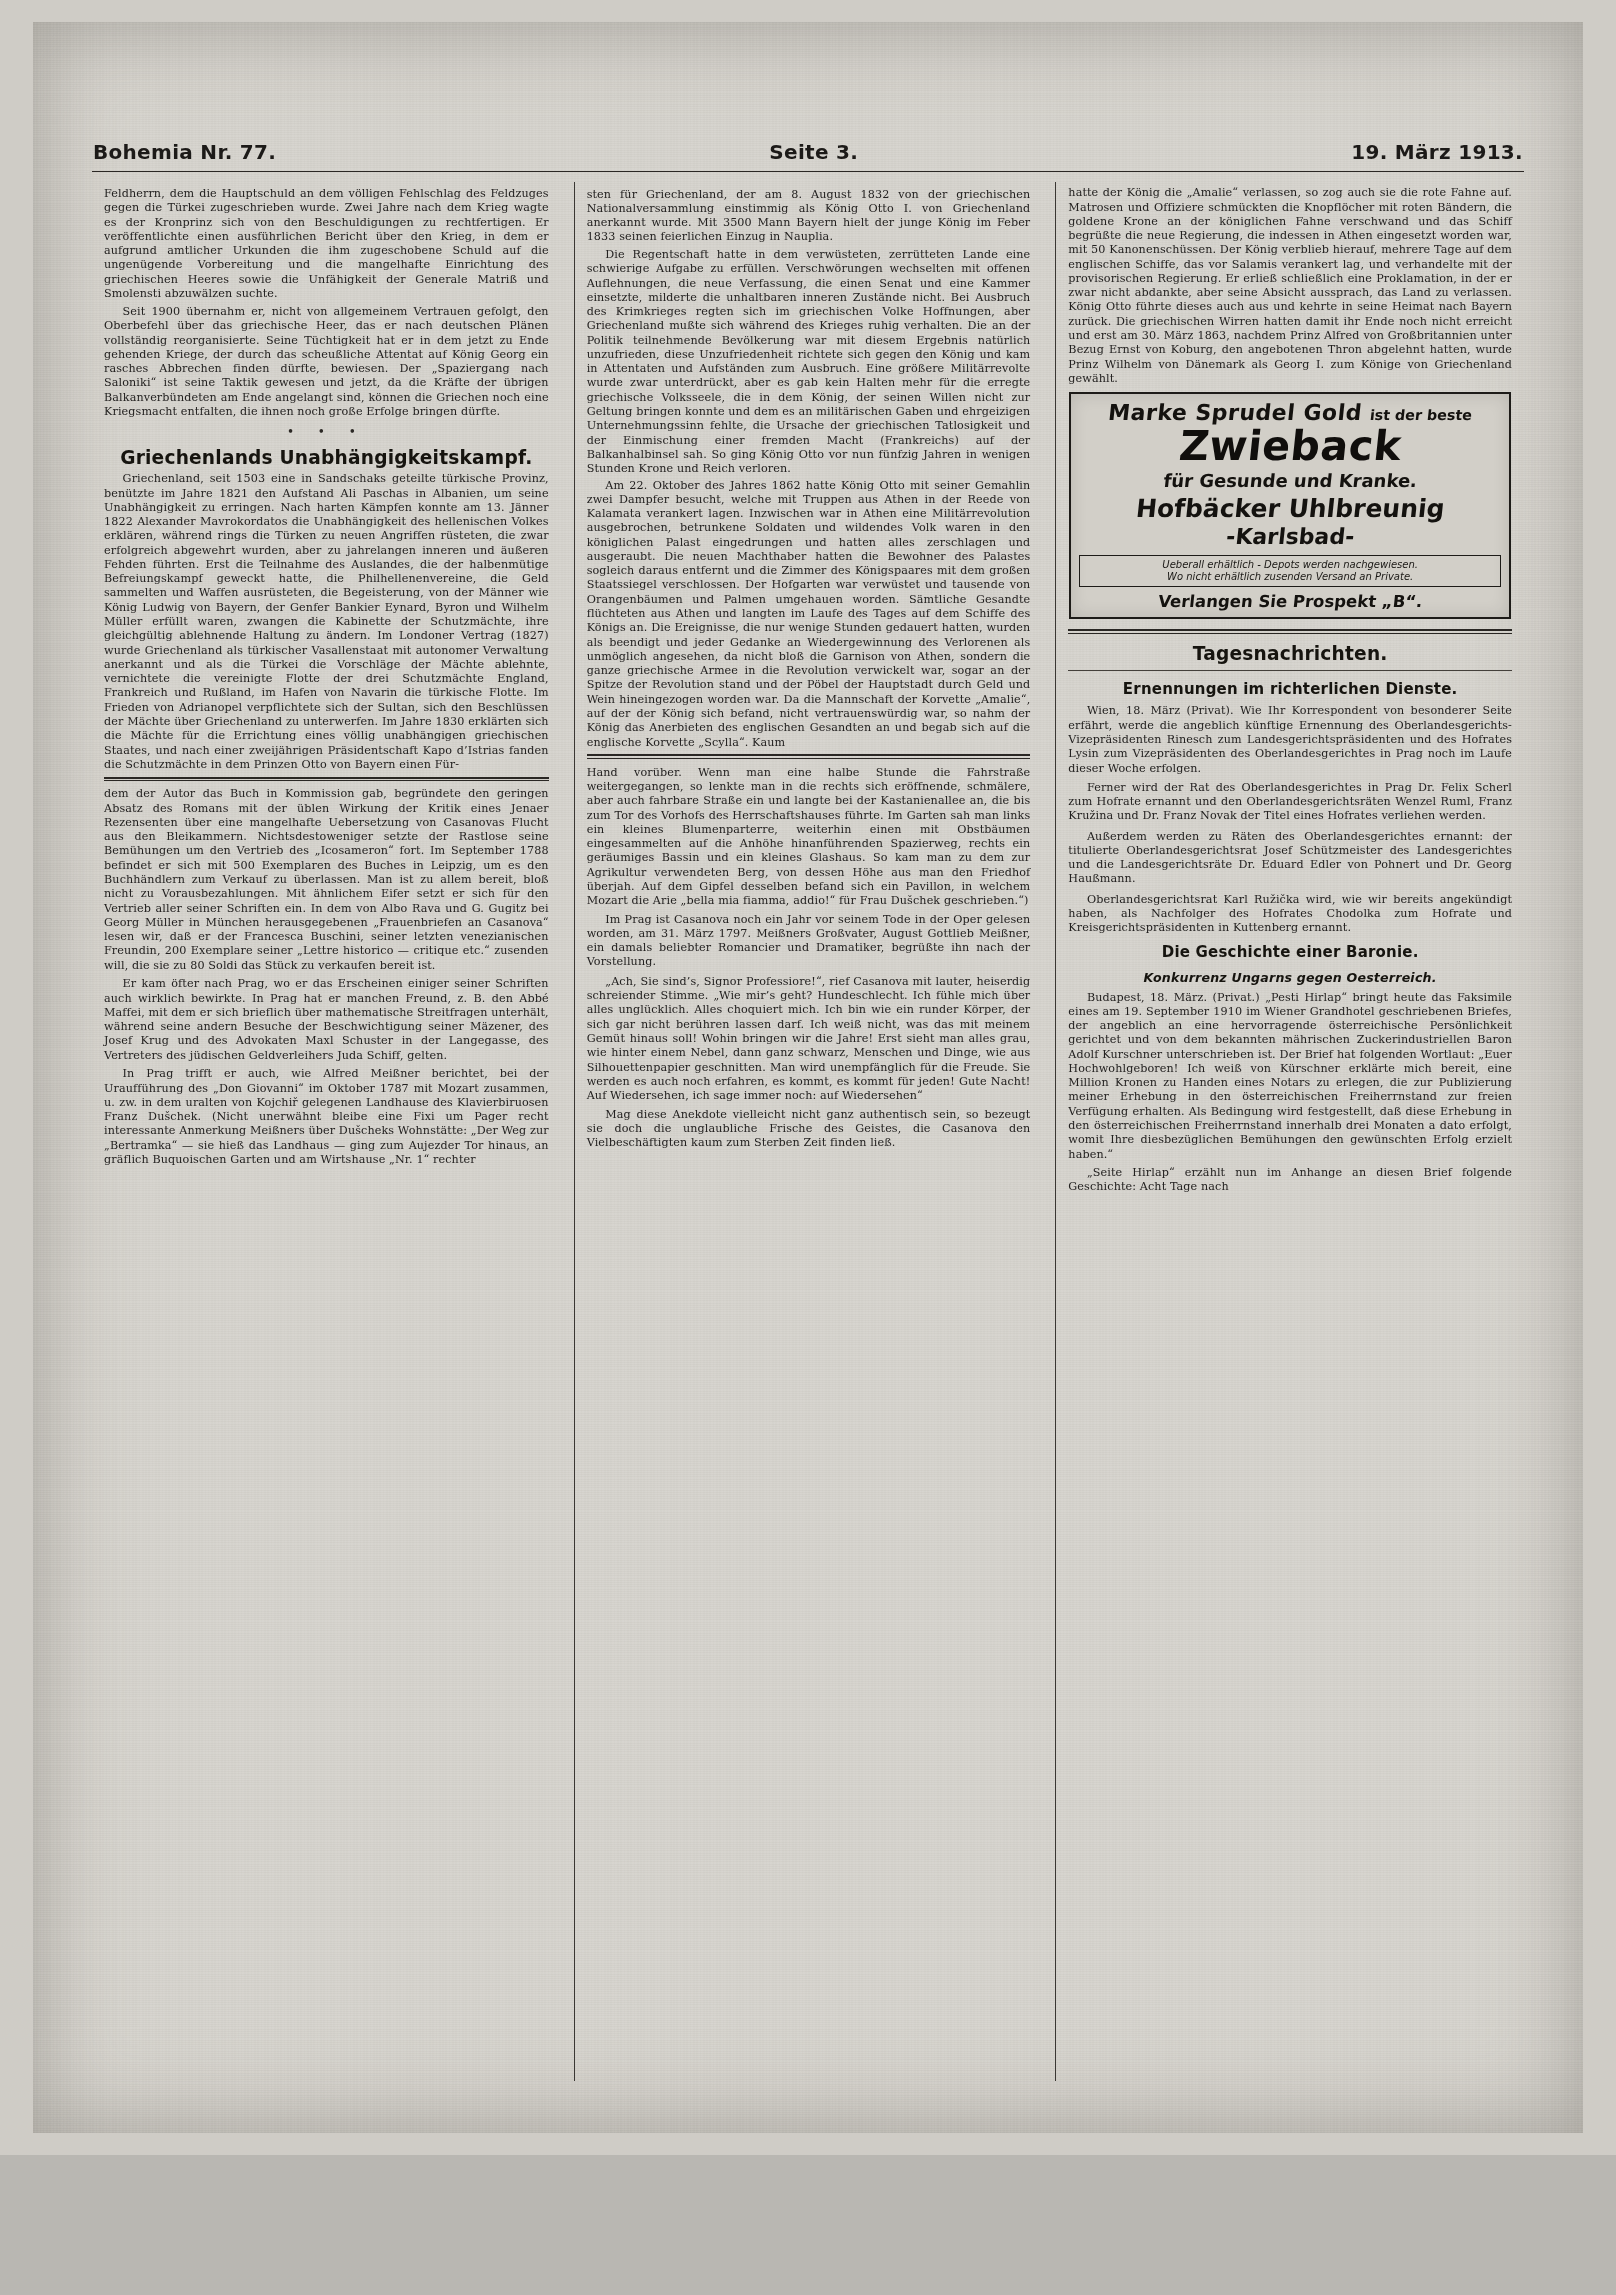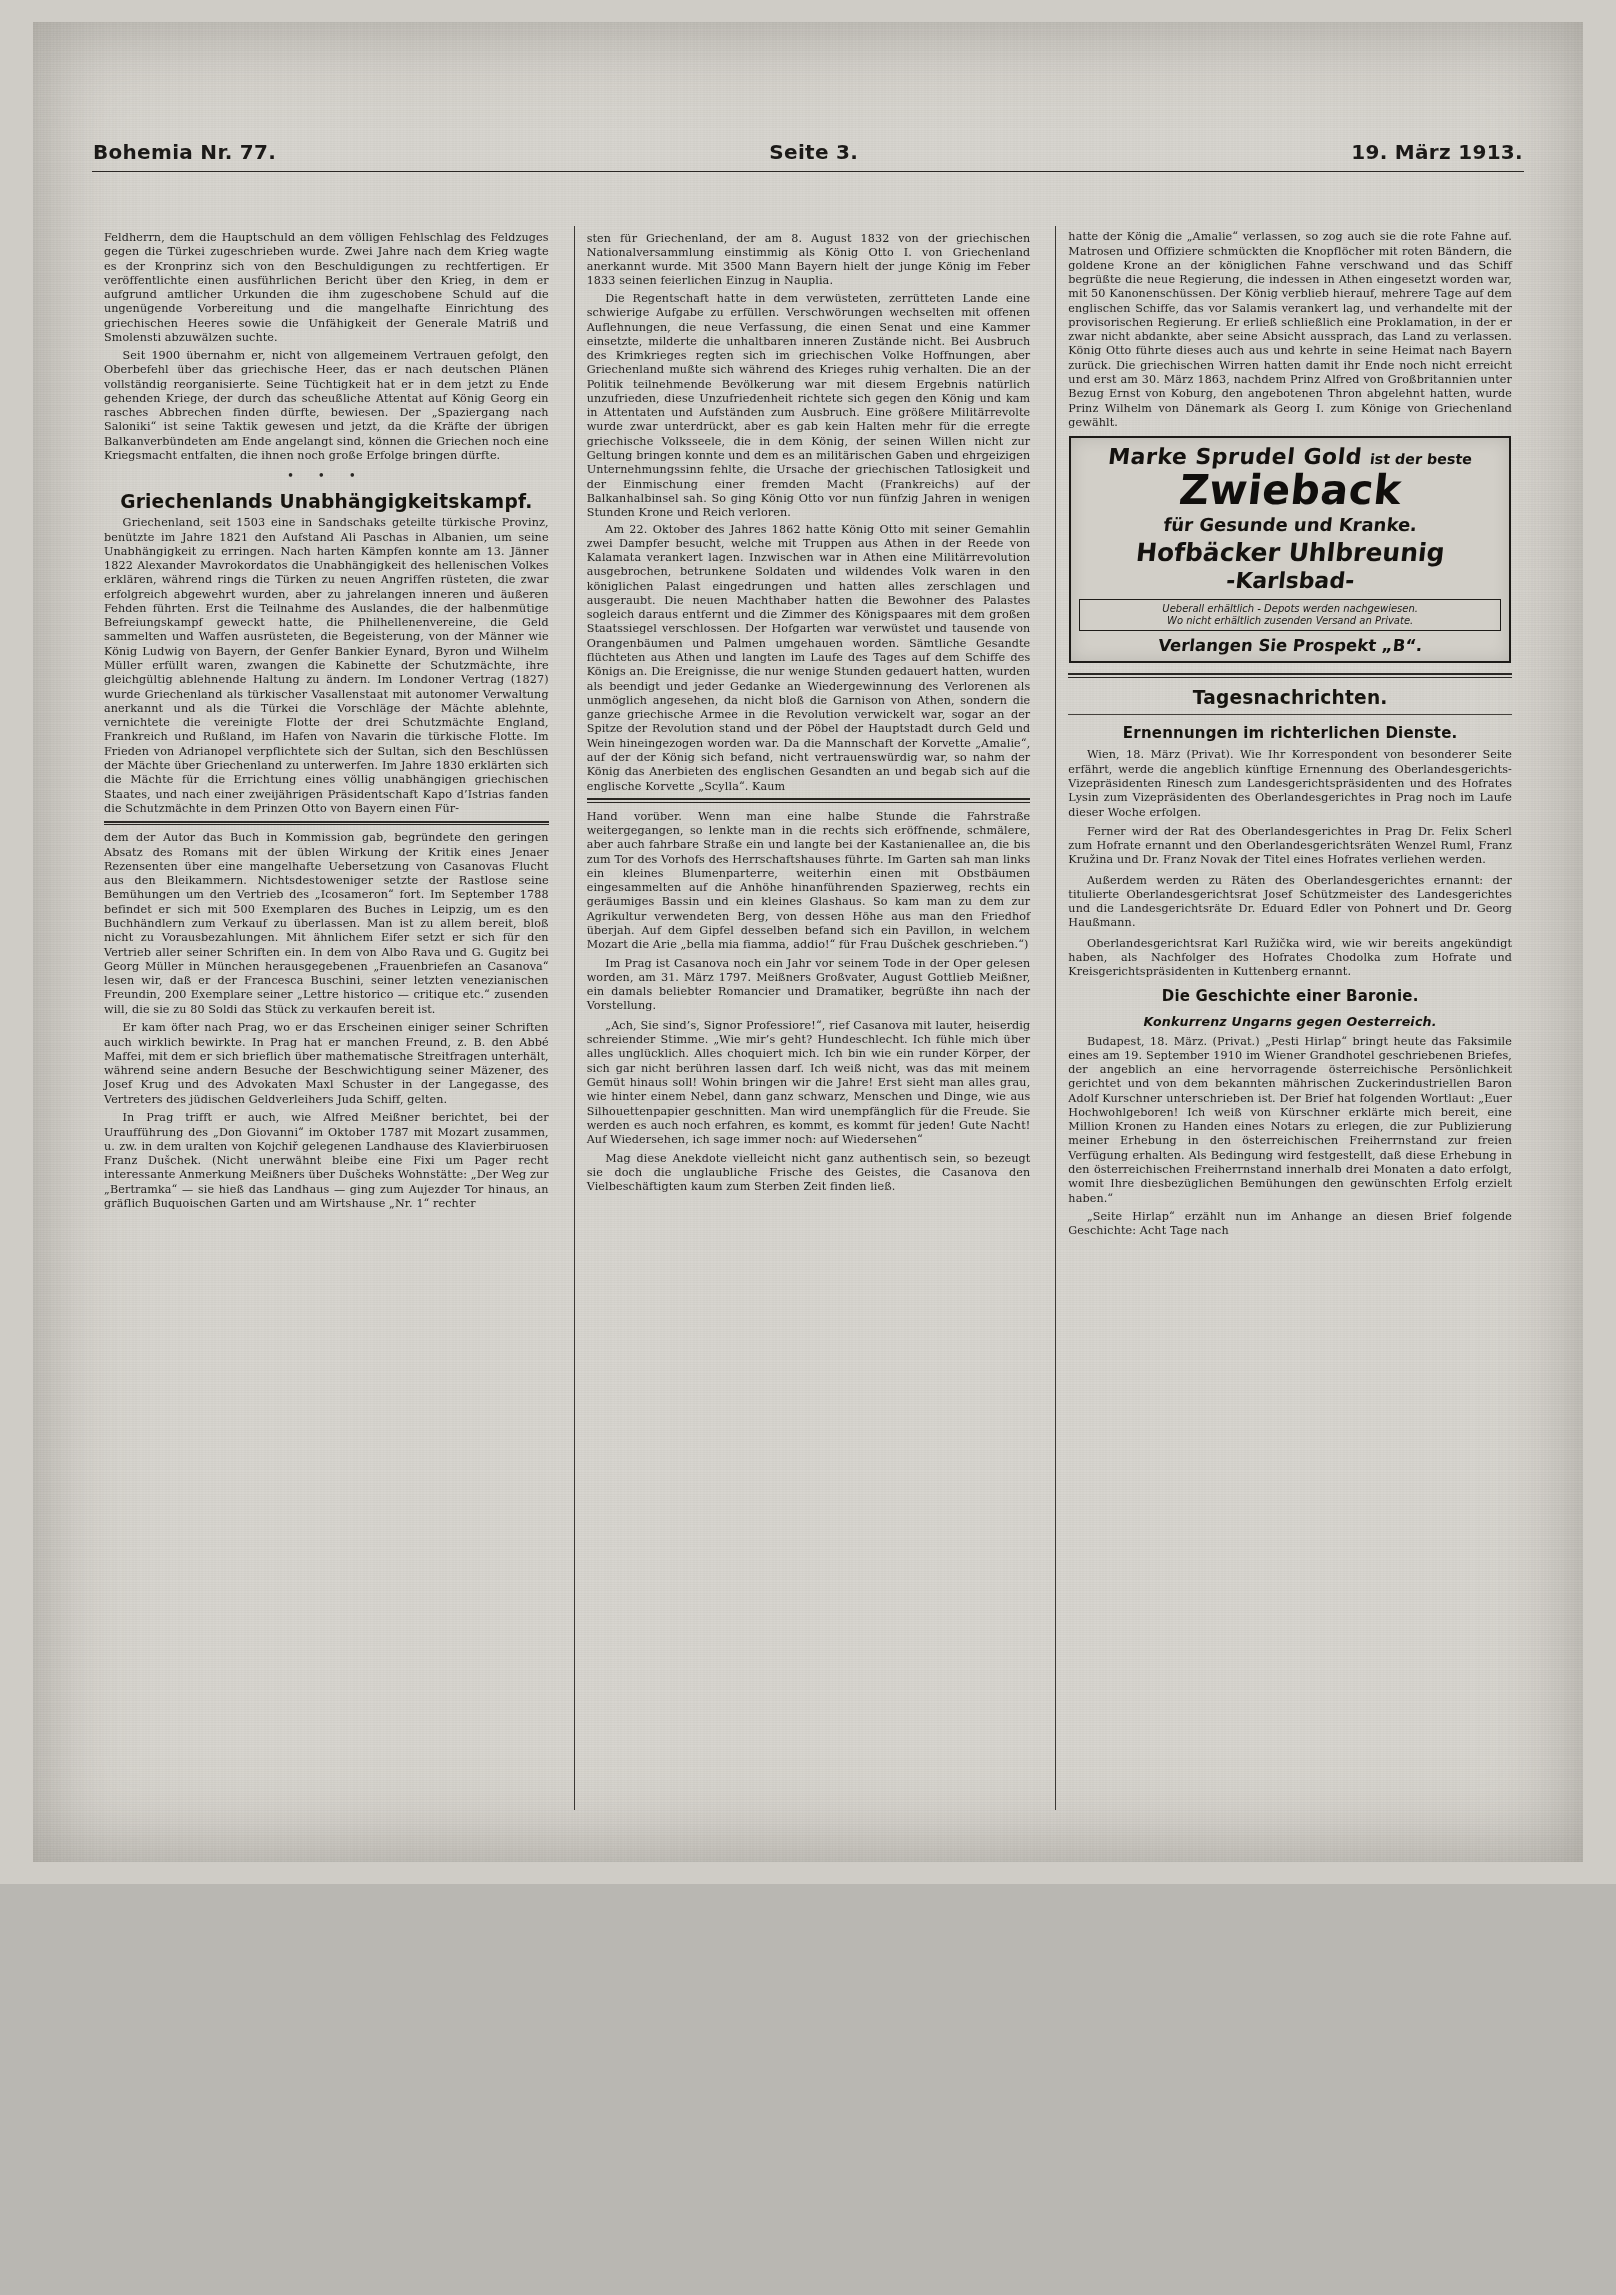--- a/index.html
+++ b/index.html
@@ -1,18 +1,18 @@
 <!DOCTYPE html>
 <html style="font-size:8.8px"><head>
 <meta charset="utf-8">
 <style>
   html,body{margin:0;padding:0;background:#b9b7b2;}
   body{font-family:"DejaVu Serif", serif;}
   .page{
-    width:1616px;height:1884px;
+    width:1616px;height:2155px;
     background:#cfccc6;
     position:relative;
     box-sizing:border-box;
   }
   .sheet{
     position:absolute;
     left:33px;top:22px;right:33px;bottom:22px;
     background:#d7d4ce;
     box-shadow:inset 0 0 88px rgba(120,116,110,.55);
   }
@@ -32,21 +32,20 @@
   }
   .masthead .center{font-size:20px;}
   .rule{
     position:absolute;left:59px;right:59px;top:149px;
     border-top:1.6px solid #2a2724;
   }
   .columns{
     position:absolute;left:59px;right:59px;top:160px;bottom:52px;
     display:flex;
     gap:13px;
-    margin-top:44px;
   }
   .col{
     width:33.333%;
     box-sizing:border-box;
     padding:5.5px 12px 0 12px;
     position:relative;
   }
   .col + .col{border-left:1.1px solid #3a3733;}
   .blk{
     font-size:11.2px;

